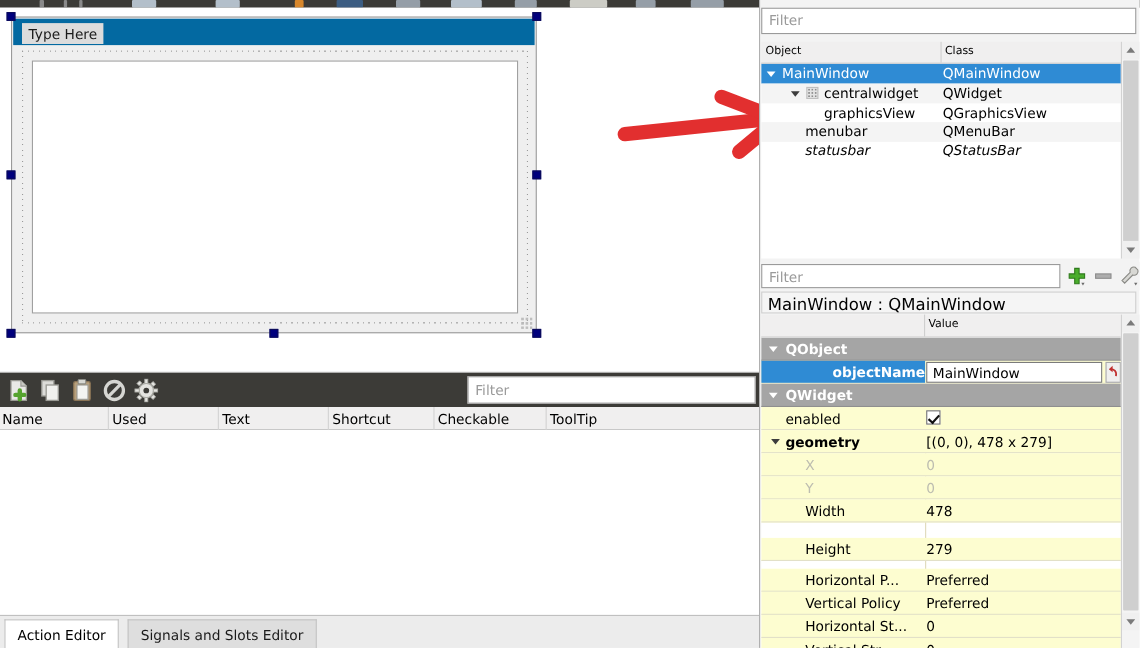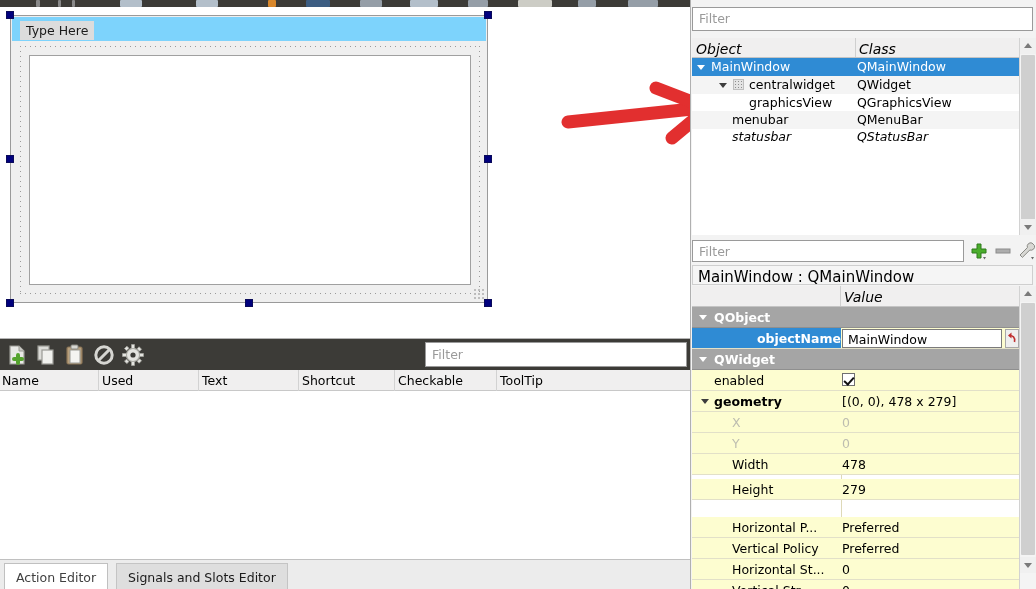--- a/index.html
+++ b/index.html
@@ -11,21 +11,21 @@
   }
   #root{position:relative;width:1036px;height:589px;}
 
   
   .toolbar-strip{position:absolute;left:0;top:0;width:1036px;height:7px;background:#3c3b37;overflow:hidden;}
   .tb-ico{position:absolute;top:0px;height:7px;border-radius:1px;opacity:.95;}
 
   
   .canvas{position:absolute;left:0;top:7px;width:690px;height:331px;background:#fff;}
   .formwin{position:absolute;left:10px;top:8px;width:478px;height:288px;background:#efefef;border:1px solid #9a9a9a;box-sizing:border-box;}
-  .menubar{position:absolute;left:1px;top:1px;right:1px;height:24px;background:#7dd3fc;}
+  .menubar{position:absolute;left:1px;top:1px;right:1px;height:24px;background:#0369a1;}
   .typehere{position:absolute;left:8px;top:4px;padding:2px 6px;background:#dcdcdc;color:#1a1a1a;font-size:12.5px;}
   .dotframe{position:absolute;left:9px;top:30px;width:460px;height:248px;
      background-image:
        repeating-linear-gradient(to right,#9a9a9a 0 1px,transparent 1px 5px),
        repeating-linear-gradient(to right,#9a9a9a 0 1px,transparent 1px 5px),
        repeating-linear-gradient(to bottom,#9a9a9a 0 1px,transparent 1px 5px),
        repeating-linear-gradient(to bottom,#9a9a9a 0 1px,transparent 1px 5px);
      background-size:100% 1px,100% 1px,1px 100%,1px 100%;
      background-position:left top,left bottom,left top,right top;
      background-repeat:no-repeat;}
@@ -44,31 +44,31 @@
   .act-filter{position:absolute;left:425px;top:3px;width:262px;height:25px;background:#fff;border:1px solid #9a9a9a;box-sizing:border-box;}
   .act-filter span{position:absolute;left:6px;top:4px;color:#9a9a9a;font-size:12.5px;}
   .act-header{position:absolute;left:0;top:31px;width:690px;height:21px;background:#f0efef;border-bottom:1px solid #c8c8c8;box-sizing:border-box;}
   .act-header .col{position:absolute;top:3px;font-size:12.5px;color:#000;}
   .act-header .sep{position:absolute;top:0;width:1px;height:21px;background:#d2d2d2;}
   .act-body{position:absolute;left:0;top:52px;width:690px;height:167px;background:#fff;}
 
   .tabrow{position:absolute;left:0;bottom:0;width:690px;height:30px;background:#ececec;border-top:1px solid #c0c0c0;box-sizing:border-box;}
   .tab{position:absolute;top:3px;height:27px;box-sizing:border-box;
        display:flex;align-items:center;justify-content:center;padding:0 11px;font-size:12.5px;}
-  .tab.active{background:#fff;border:1px solid #c0c0c0;border-bottom:none;color:#404040;justify-content:center;}
+  .tab.active{background:#fff;border:1px solid #c0c0c0;border-bottom:none;color:#000000;justify-content:center;}
   .tab.idle{background:#dedede;border:1px solid #c4c4c4;border-bottom:none;color:#1a1a1a;}
 
   
   .rightcol{position:absolute;left:690px;top:0;width:346px;height:589px;background:#f3f3f3;border-left:1px solid #b0b0b0;box-sizing:border-box;}
 
   .flt{position:absolute;background:#fff;border:1px solid #9a9a9a;box-sizing:border-box;}
   .flt span{position:absolute;left:6px;top:3px;color:#9a9a9a;font-size:12.5px;}
 
   .tbl-head{position:absolute;background:#f0efef;border-bottom:1px solid #c4c4c4;box-sizing:border-box;}
-  .tbl-head .col{position:absolute;top:3px;font-size:14px;font-style:italic;}
+  .tbl-head .col{position:absolute;top:3px;font-size:10px;}
   .tbl-head .sep{position:absolute;top:0;width:1px;height:100%;background:#cfcfcf;}
 
   
   .tree{position:absolute;left:1px;top:58px;width:327px;height:177px;background:#fff;overflow:hidden;}
   .trow{position:absolute;left:0;width:327px;height:18px;}
   .trow .oname{position:absolute;top:1px;font-size:12.5px;white-space:nowrap;}
   .trow .ocls{position:absolute;left:165px;top:1px;font-size:12.5px;white-space:nowrap;}
   .trow.sel{background:#2f8bd4;}
   .trow.sel .oname,.trow.sel .ocls{color:#fff;}
   .trow.alt{background:#f4f4f4;}
@@ -345,21 +345,21 @@
         <div class="pv">0</div>
       </div>
       <div class="prow yel dim" style="top:126px;">
         <div class="pn" style="left:40px;">Y</div>
         <div class="pv">0</div>
       </div>
       <div class="prow yel" style="top:147px;">
         <div class="pn" style="left:40px;">Width</div>
         <div class="pv">478</div>
       </div>
-      <div class="prow yel" style="top:172px;padding-left:24px;">
+      <div class="prow yel" style="top:182px;padding-left:24px;">
         <div class="pn" style="left:40px;">Height</div>
         <div class="pv">279</div>
       </div>
       <div class="prow yel" style="top:210px;">
         <div class="pn" style="left:40px;">Horizontal P...</div>
         <div class="pv">Preferred</div>
       </div>
       <div class="prow yel" style="top:231px;">
         <div class="pn" style="left:40px;">Vertical Policy</div>
         <div class="pv">Preferred</div>

